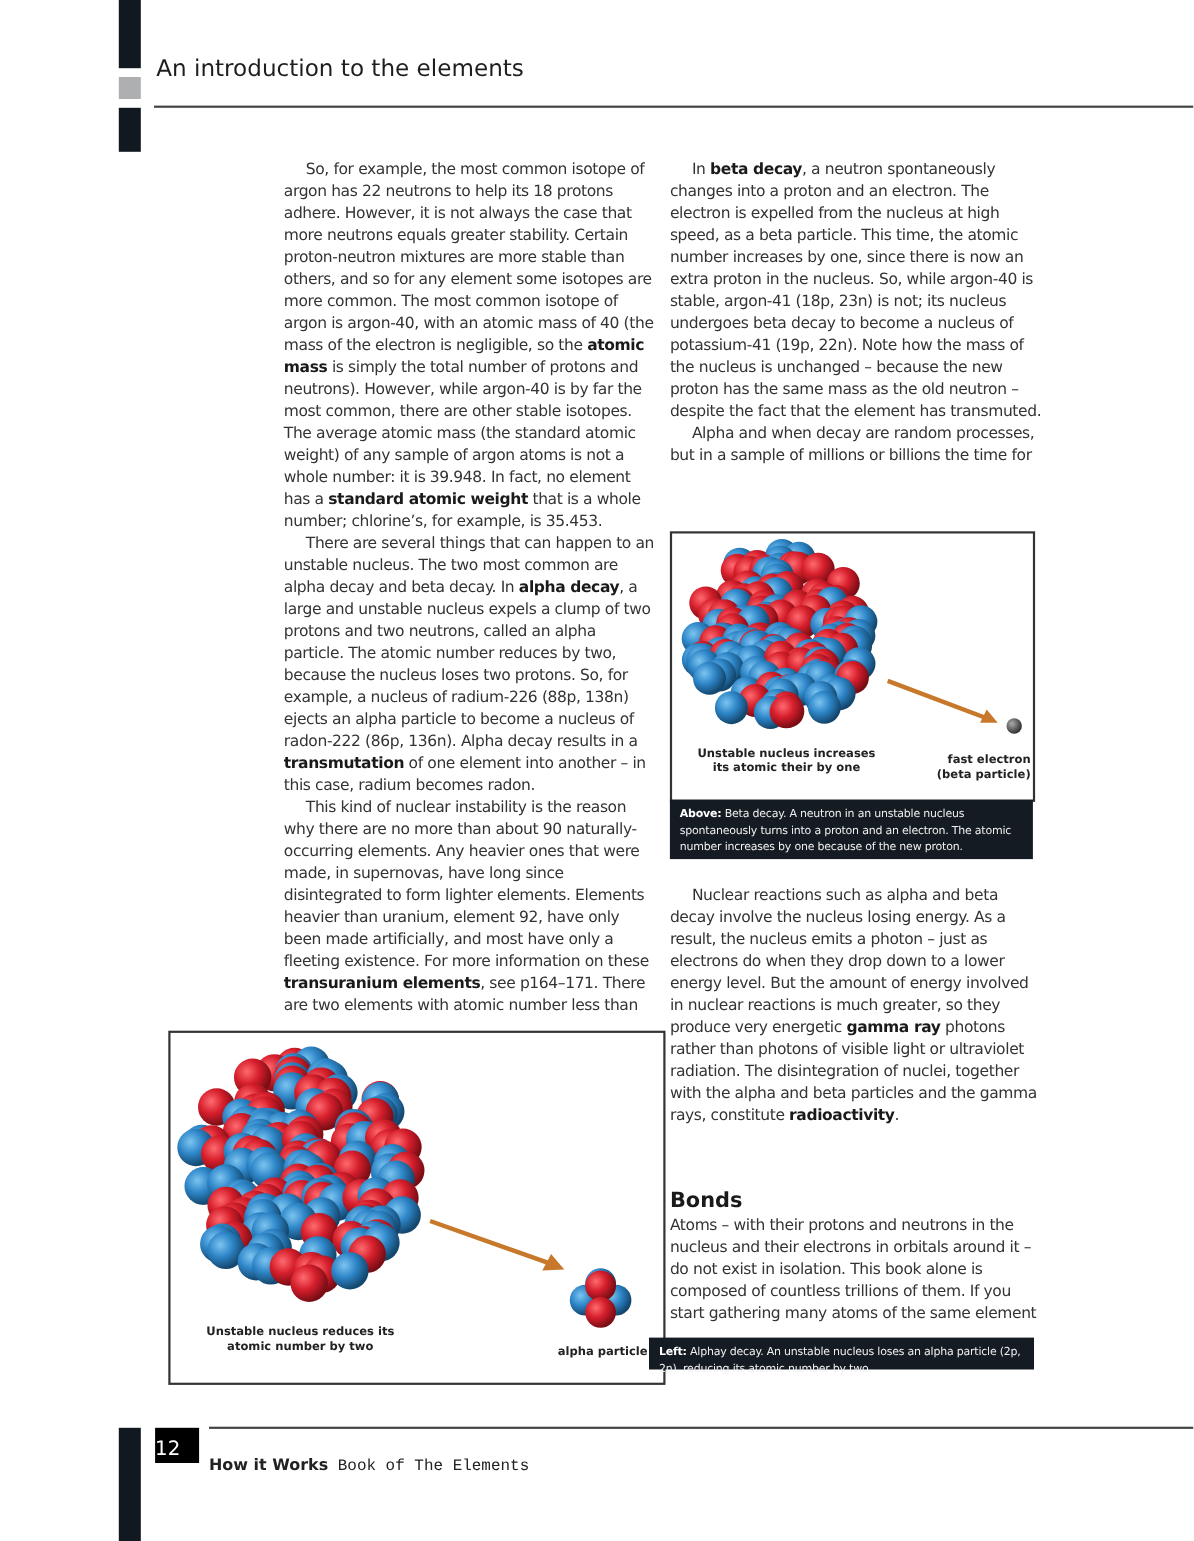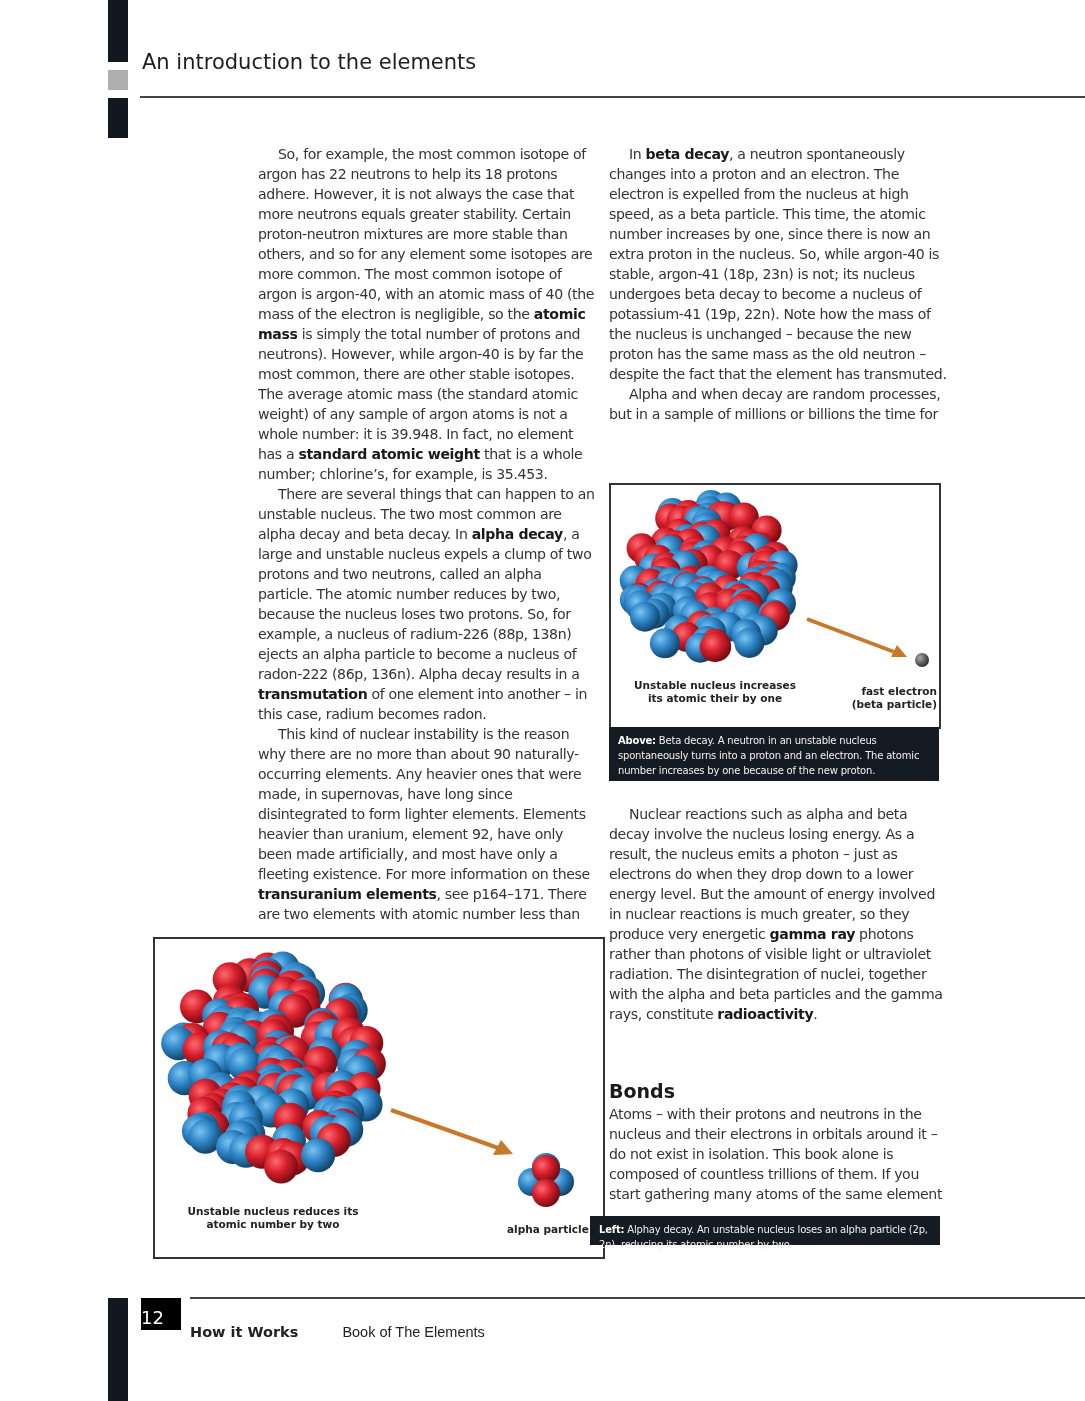--- a/index.html
+++ b/index.html
@@ -23,21 +23,21 @@
   #fig-alpha { left:140px; top:937px; width:448px; height:318px;margin-left:13px; }
   .figlabel { position:absolute; font-size:10.5px; font-weight:bold; color:#222; text-align:center; line-height:13px; }
   .cap { position:absolute; background:#151b22; color:#f0f0f0; font-size:10px; line-height:15px; padding:6px 9px; box-sizing:border-box; letter-spacing:-0.2px; }
   .cap b { color:#fff; }
   #cap-beta { left:609px; top:727px; width:330px; height:54px; }
   #cap-alpha { left:590px; top:1216px; width:350px; height:29px; }
   #ftr-rule { position:absolute; left:190px; top:1297px; width:895px; height:2px; background:#444; }
   #page-num { position:absolute; left:141px; top:1298px; width:40px; height:32px; background:#000000; color:#fff; font-size:18px; text-align:left; line-height:40px; }
   #footer-text { position:absolute; left:190px; top:1324px; font-size:14.5px; color:#222; }
   #footer-text .brand { font-family:"DejaVu Sans", sans-serif; font-weight:bold; }
-  #footer-text .rest { font-family:Liberation Sans, sans-serif;padding-left:40px; }
+  #footer-text .rest { font-family:Liberation Mono, monospace; }
   svg { position:absolute; left:0; top:0; }
 </style>
 </head>
 <body>
 
 <div class="bar" style="left:108px;top:0;width:20px;height:62px;"></div>
 <div class="sq" style="left:108px;top:70px;width:20px;height:20px;"></div>
 <div class="bar" style="left:108px;top:98px;width:20px;height:40px;"></div>
 <div class="bar" style="left:108px;top:1298px;width:20px;height:103px;"></div>
 

